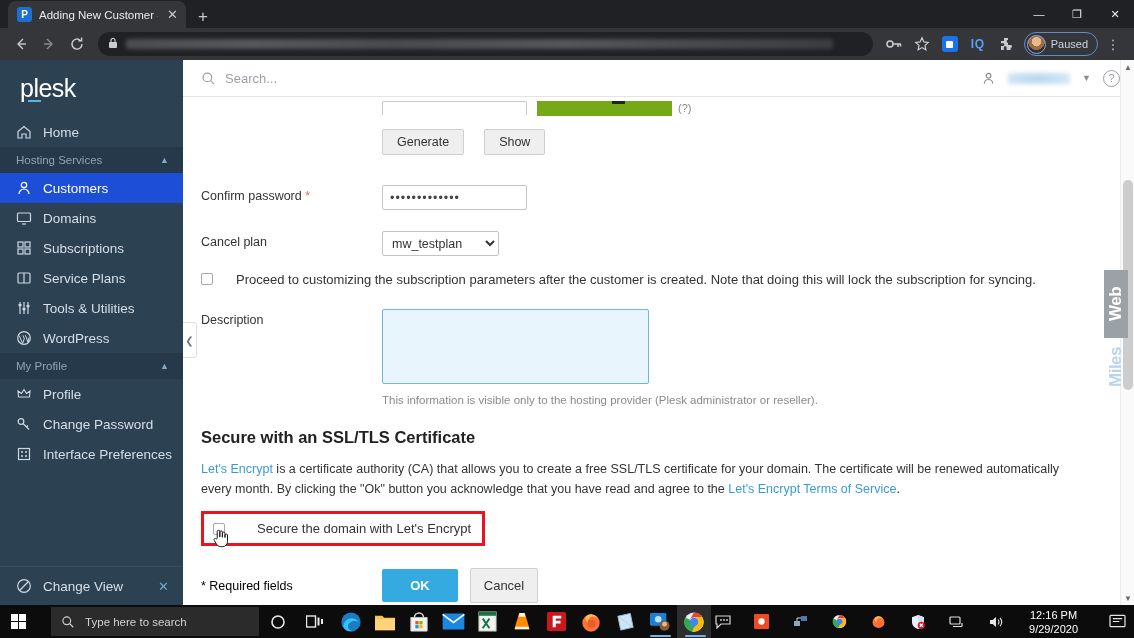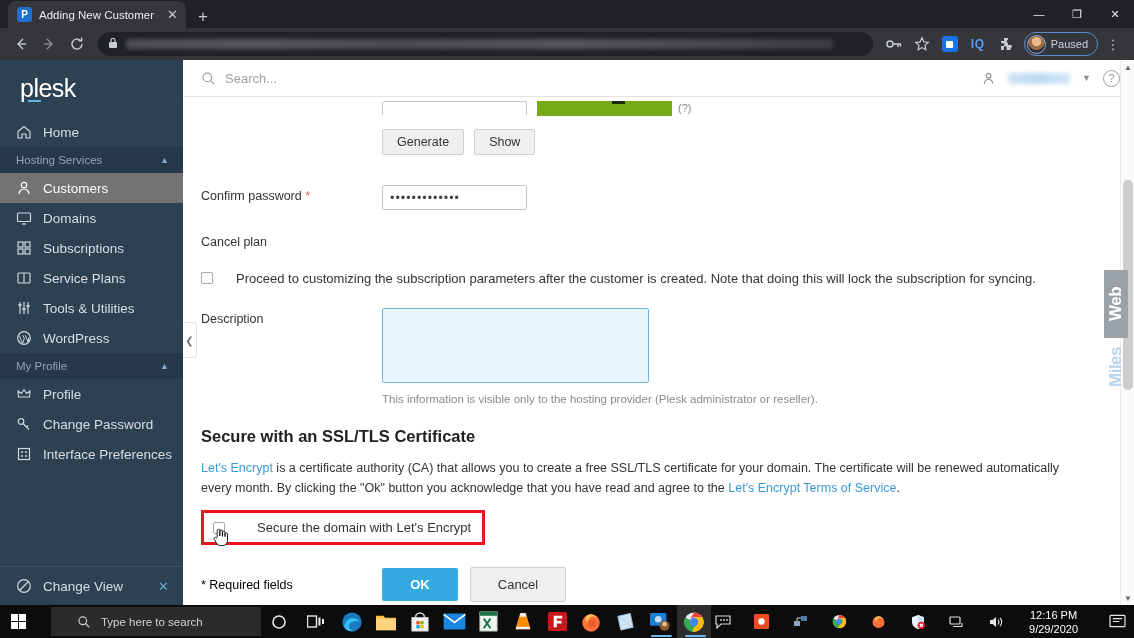--- a/index.html
+++ b/index.html
@@ -107,21 +107,21 @@
     font-size: 11.5px; color: #8fa4b5; padding: 7px 14px 7px 16px;
     background: #26394a; display: flex; align-items: center;
     justify-content: space-between;
   }
   .chev { font-size: 9px; color: #7fa9c9; }
   .side-item {
     display: flex; align-items: center; gap: 11px;
     padding: 7px 10px 7px 16px; font-size: 13.5px; color: #d6dfe7;
     cursor: pointer; height: 30px;
   }
-  .side-item.active { background: #737373; color: #ffffff; }
+  .side-item.active { background: #1d4ed8; color: #ffffff; }
   .side-item svg { flex: 0 0 16px; }
   .sb-collapse {
     position: absolute; left: 183px; top: 262px; width: 14px; height: 36px;
     background: #fff; border: 1px solid #e0e0e0; border-left: none;
     border-radius: 0 4px 4px 0; display: flex; align-items: center;
     justify-content: center; color: #6b7780; font-size: 10px; z-index: 5;
   }
   .side-bottom {
     position: absolute; bottom: 0; left: 0; width: 183px;
     border-top: 1px solid #3a5166; display: flex; align-items: center;
@@ -172,21 +172,21 @@
   .pw-meter {
     width: 135px; height: 15px; background: #76a916; margin-left: 10px;
     position: relative;
   }
   .pw-meter::after {
     content: ""; position: absolute; left: 75px; top: 0px; width: 13px;
     height: 3px; background: #1b2a0a;
   }
   .pw-meter-note { font-size: 11px; color: #888; margin-left: 6px; }
 
-  .btns-row { display: flex; gap: 10px; margin: 8px 0 0 0; }
+  .btns-row { display: flex; gap: 20px; margin: 8px 0 0 0; }
   .gbtn {
     background: #efefef; border: 1px solid #cfcfcf; border-radius: 2px;
     font-size: 12.5px; color: #333; padding: 5px 14px; cursor: pointer;
   }
 
   .inp {
     width: 145px; height: 25px; border: 1px solid #c4c4c4; border-radius: 2px;
     background: #fff; font-size: 12.5px; color: #444; padding: 0 7px;
     letter-spacing: 1px;
   }
@@ -228,21 +228,21 @@
 
   .footer-row { display: flex; align-items: center; margin-top: 22px; }
   .req-note { font-size: 12.5px; color: #000000; width: 181px; flex: 0 0 181px; }
   .btn-ok {
     background: #35aae0; color: #fff; border: none; border-radius: 2px;
     font-size: 13px; font-weight: bold; padding: 9px 0; width: 76px;
     cursor: pointer; font-family: "Liberation Sans", sans-serif;
   }
   .btn-cancel {
     background: #efefef; color: #333; border: 1px solid #cfcfcf;
-    border-radius: 2px; font-size: 13px; padding: 9px 0; width: 96px;
+    border-radius: 2px; font-size: 13px; padding: 9px 0; width: 68px;
     margin-left: 12px; cursor: pointer; font-family: "Liberation Sans", sans-serif;
   }
 
   
   .watermark {
     position: absolute; right: 2px; top: 210px; width: 32px; height: 130px;
     z-index: 4; pointer-events: none;
   }
   .wm-web {
     position: absolute; top: 0; left: 4px; width: 24px; height: 68px;
@@ -286,21 +286,21 @@
     justify-content: center;
   }
   .win-logo {
     width: 15px; height: 15px;
     display: grid; grid-template-columns: 1fr 1fr; grid-template-rows: 1fr 1fr;
     gap: 1.5px;
   }
   .win-logo i { background: #fff; display: block; }
   .tb-search {
     width: 223px; height: 29px; background: #2b2b2b; display: flex;
-    align-items: center; gap: 10px; padding: 0 26px; margin-left: 14px;
+    align-items: center; gap: 10px; padding: 0 10px; margin-left: 14px;
   }
   .tb-search span { color: #d2d2d2; font-size: 11.5px; }
   .tb-sysicon {
     width: 40px; height: 33px; display: flex; align-items: center;
     justify-content: center; color: #eaeaea;
   }
   .tb-app {
     width: 37px; height: 33px; display: flex; align-items: center;
     justify-content: center; position: relative;
   }
@@ -553,20 +553,23 @@
             <div class="lbl-col">
               <span>Confirm password</span>
               <span class="req">*</span>
             </div>
             <input class="inp" type="text" readonly="" value="•••••••••••••" style="">
           </div>
 
           
           <div class="row" style="margin-top:21px">
             <div class="lbl-col">Cancel plan</div>
+            <select class="sel">
+              <option>mw_testplan</option>
+            </select>
           </div>
 
           
           <div class="chk-row">
             <span class="cbx"></span>
             <span class="chk-text">Proceed to customizing the subscription parameters after the customer is created. Note that doing this will lock the subscription for syncing.</span>
           </div>
 
           
           <div class="row" style="margin-top:22px">

